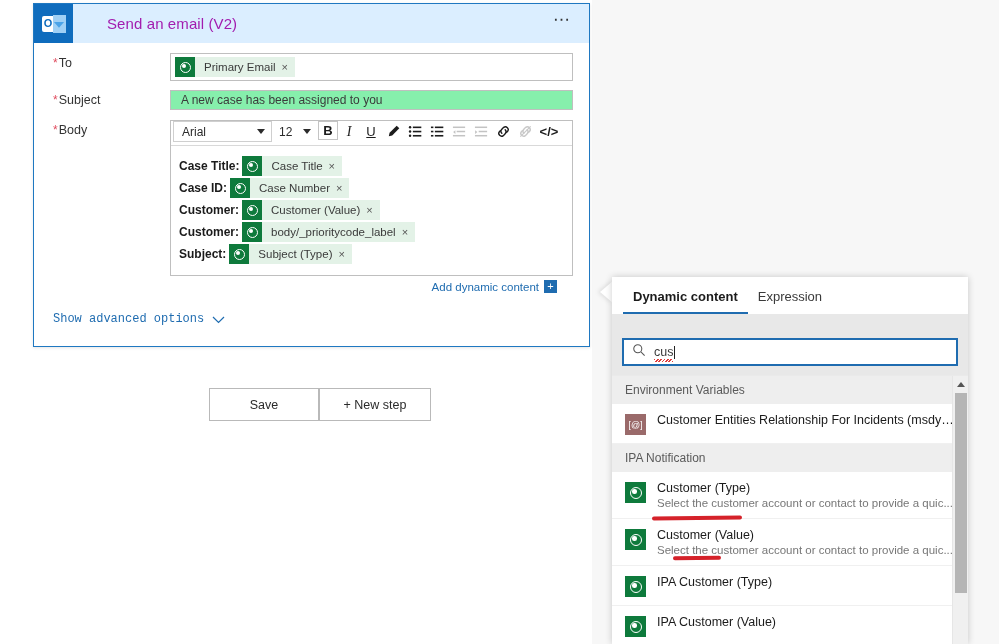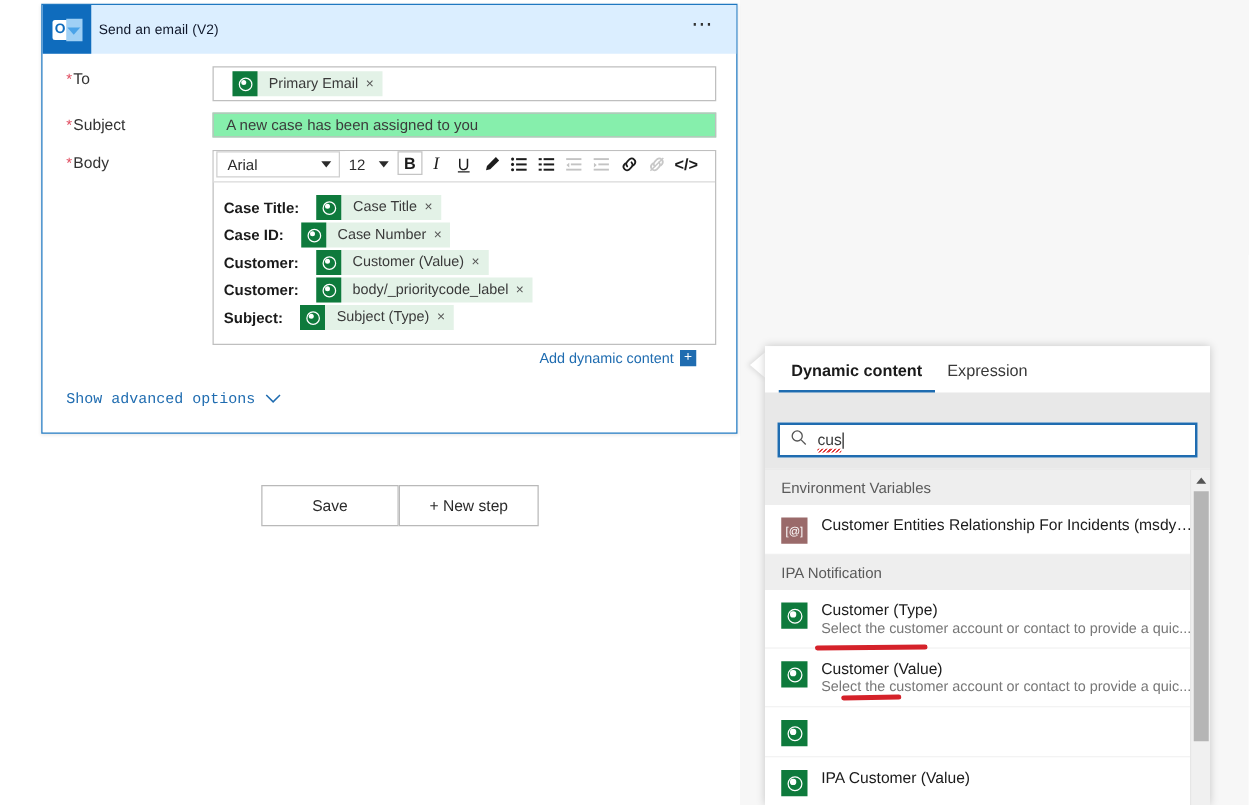--- a/index.html
+++ b/index.html
@@ -46,21 +46,21 @@
   .outlook-glyph .o-env {
     position: absolute; left: 11px; top: 0px; width: 13px; height: 18px;
     background: #9fd0f5;
   }
   .outlook-glyph .o-env::after {
     content: ""; position: absolute; left: 1px; top: 7px;
     width: 11px; height: 10px; background: #4aa3e8;
     clip-path: polygon(0 0, 100% 0, 50% 62%);
   }
   .card-title {
-    margin-left: 6px; font-size: 11px; color: #0f172a; letter-spacing: .1px;
+    margin-left: 34px; font-size: 15px; color: #a21caf; letter-spacing: .1px;
   }
   .card-menu {
     position: absolute; right: 17px; top: 11px;
     font-size: 17px; line-height: 10px; color: #333; letter-spacing: 2px;
     cursor: pointer; user-select: none;
   }
 
   .card-body { padding: 0; position: relative; }
 
   .field-row { display: flex; align-items: flex-start; }
@@ -75,21 +75,21 @@
   
   .row-to { margin-top: 10px; }
   .to-input {
     height: 28px; border: 1px solid #bfbfbf; background: #fff;
     display: flex; align-items: center; padding: 0 4px;
   }
 
   
   .chip {
     display: inline-flex; align-items: center; height: 20px;
-    background: #e3f2e7; max-width: 100%; margin-left: 11px;
+    background: #e3f2e7; max-width: 100%;
   }
   .chip-icon {
     width: 20px; height: 20px; background: #0e7a3c; flex: 0 0 20px;
     display: flex; align-items: center; justify-content: center;
   }
   .chip-icon .swirl {
     width: 11px; height: 11px; border-radius: 50%;
     border: 1.6px solid #ffffff; position: relative;
   }
   .chip-icon .swirl::after {
@@ -547,20 +547,23 @@
         <div class="dc-item-txt">
           <div class="dc-item-title">Customer (Value)</div>
           <div class="dc-item-desc">Select the customer account or contact to provide a quic...</div>
         </div>
       </div>
 
       <div class="dc-item">
         <div class="dc-item-icon icon-green">
             <span class="swirl2"></span>
           </div>
+        <div class="dc-item-txt">
+          <div class="dc-item-title">IPA Customer (Type)</div>
+        </div>
       </div>
 
       <div class="dc-item">
         <div class="dc-item-icon icon-green">
             <span class="swirl2"></span>
           </div>
         <div class="dc-item-txt">
           <div class="dc-item-title">IPA Customer (Value)</div>
         </div>
       </div>

